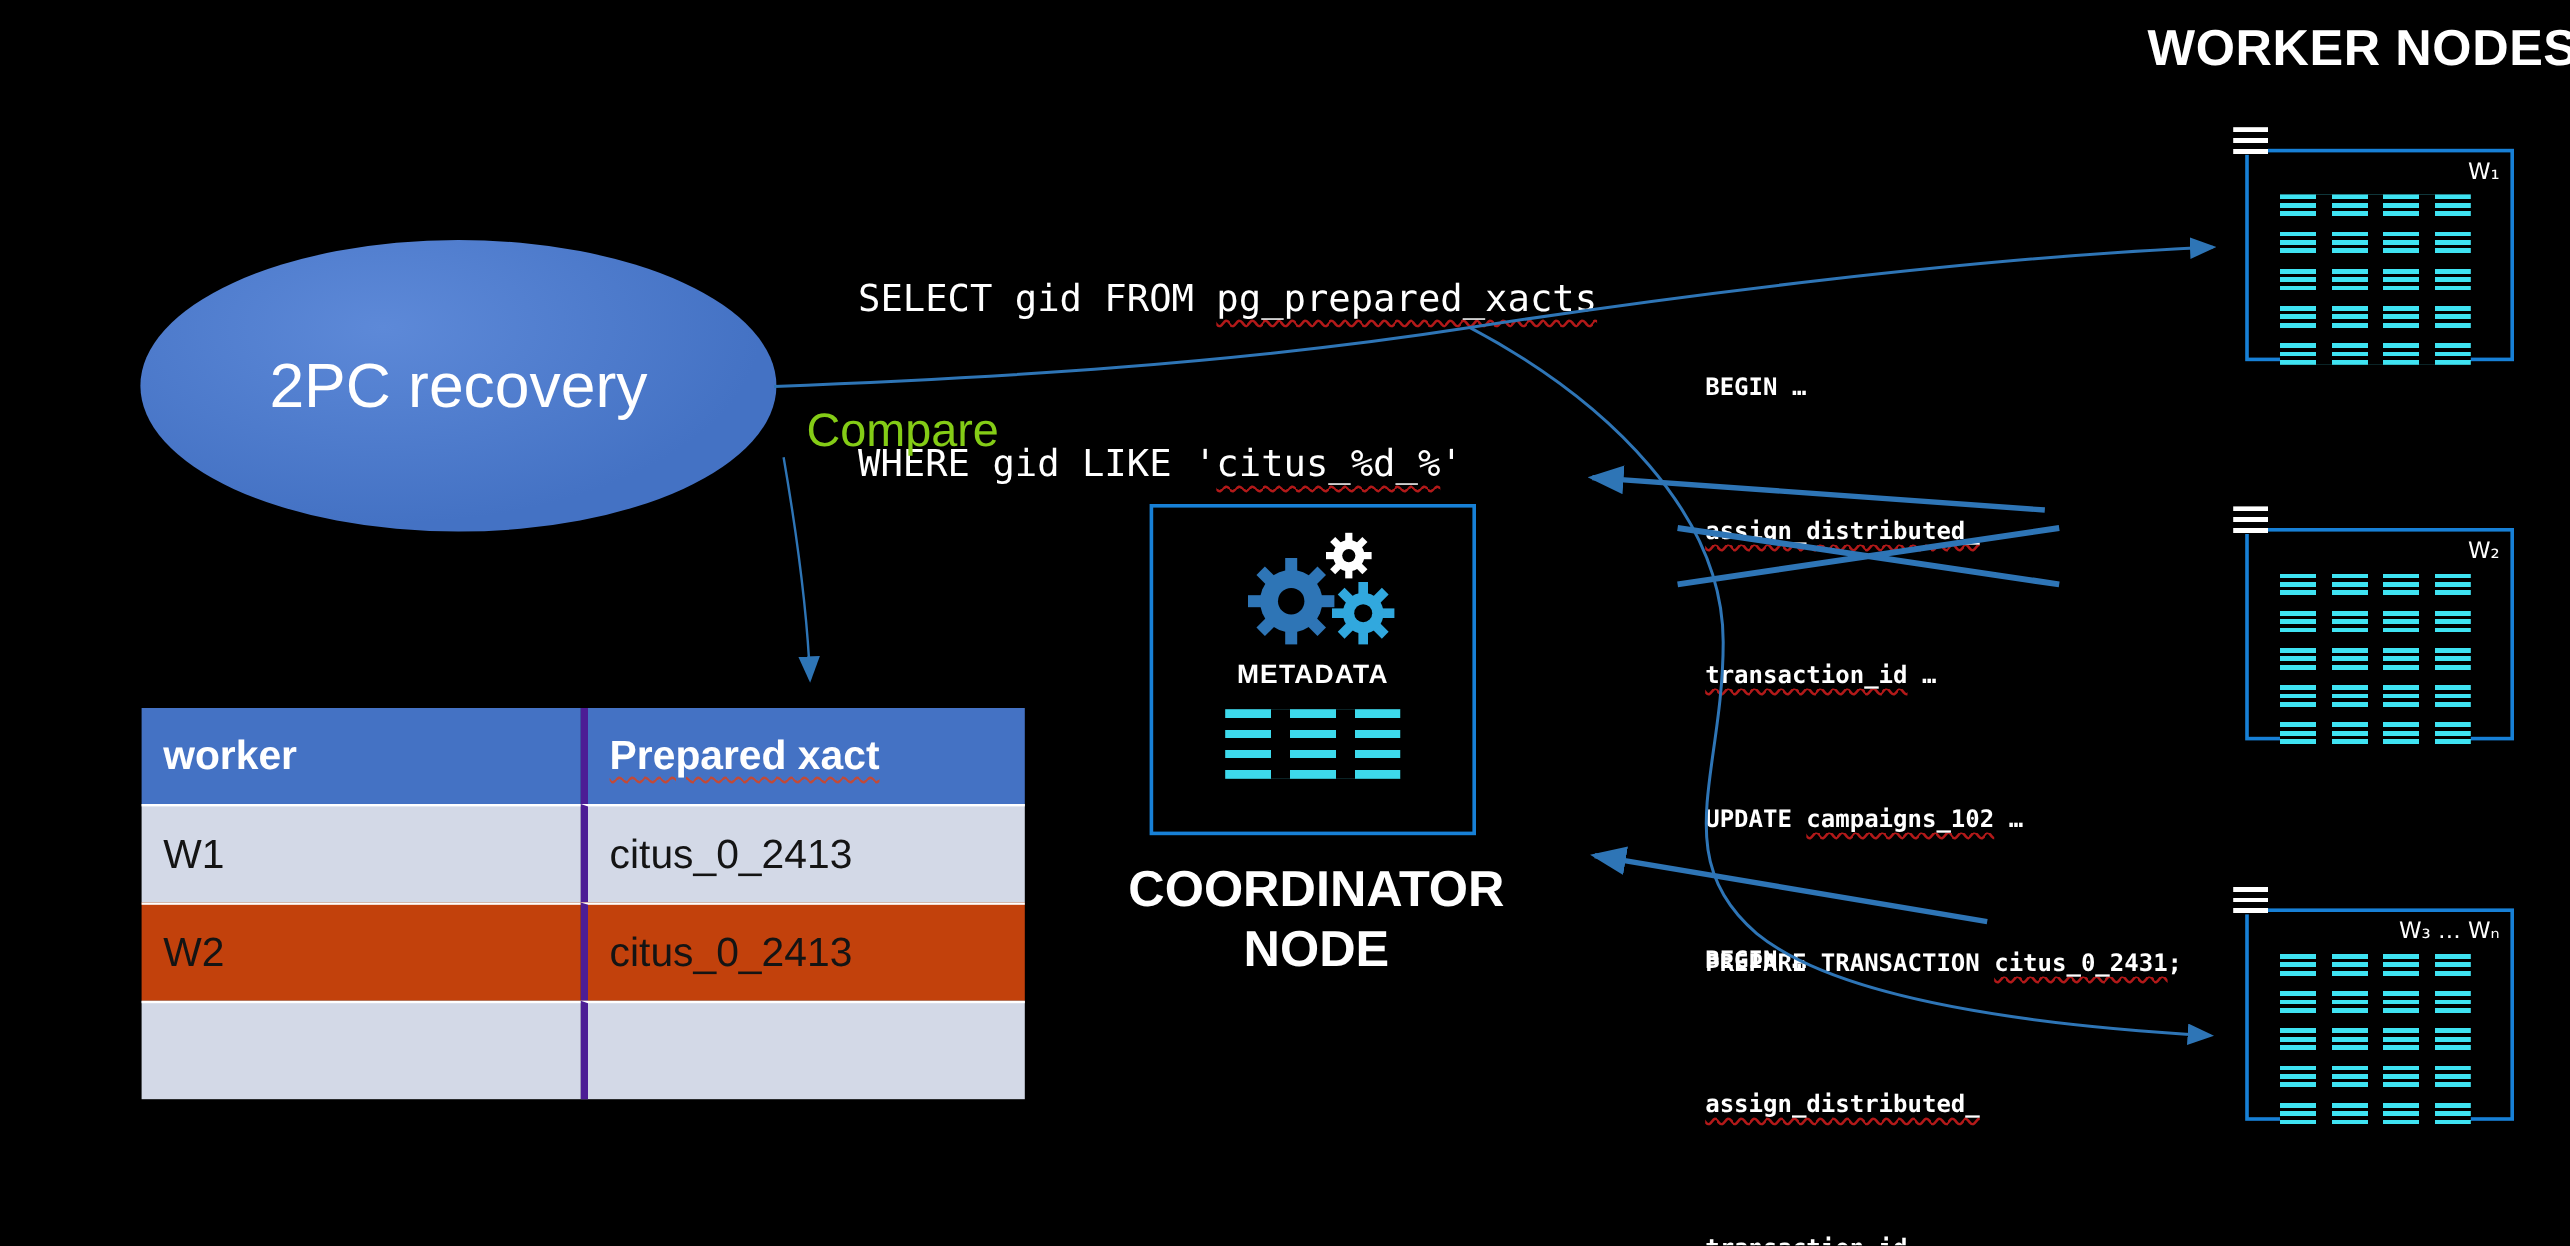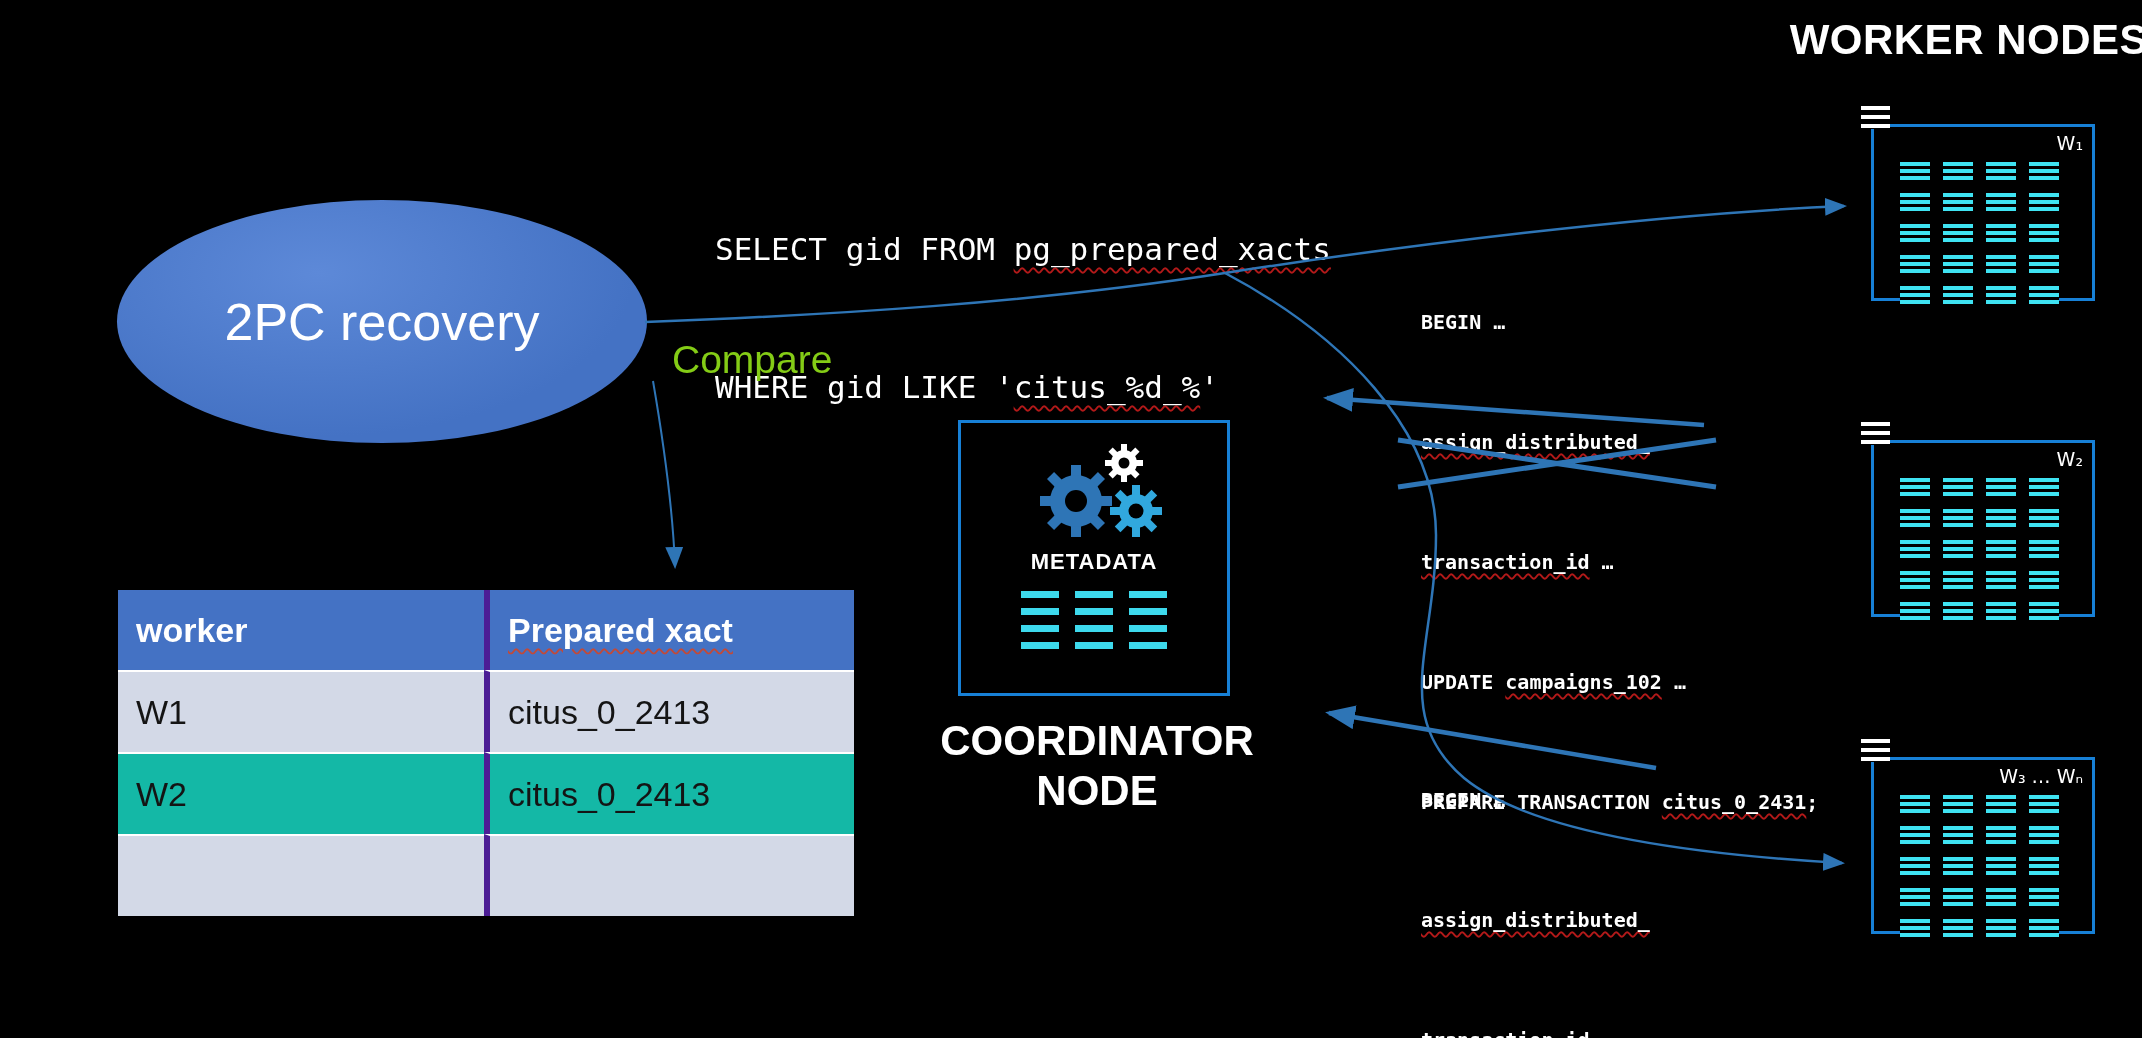--- a/index.html
+++ b/index.html
@@ -23,21 +23,21 @@
 
   .compare{left:640px;top:338px;color:#84cc16;font-size:39px;}
 
   
   .tbl{left:86px;top:590px;width:648px;display:grid;grid-template-columns:366px 370px;}
   .tbl .h{background:#4472c4;color:#fff;font-weight:700;height:80px;font-size:34px;
           display:flex;align-items:center;padding-left:18px;box-sizing:border-box;}
   .tbl .c{height:82px;font-size:34px;color:#141414;display:flex;align-items:center;
           padding-left:18px;box-sizing:border-box;border-top:2px solid #fff;}
   .col2{border-left:6px solid #4c1d95;}
-  .r1{background:#d3d9e7;} .r2{background:#14b8a6;}
+  .r1{background:#d3d9e7;} .r2{background:#c2410c;}
   .hwavy{text-decoration-line:underline;text-decoration-style:wavy;text-decoration-color:#c04a3a;
          text-decoration-thickness:2px;text-underline-offset:6px;}
 
   
   .coord{left:926px;top:420px;width:272px;height:276px;border:3px solid #1780d6;box-sizing:border-box;
          display:flex;flex-direction:column;align-items:center;}
   .gears{margin-top:18px;}
   .meta-label{color:#fff;font-weight:700;font-size:22px;letter-spacing:1px;margin-top:2px;}
   .list-icon{margin-top:16px;width:146px;height:58px;background:
     repeating-linear-gradient(90deg, rgba(0,0,0,0) 0 38px, #000 38px 54px),

